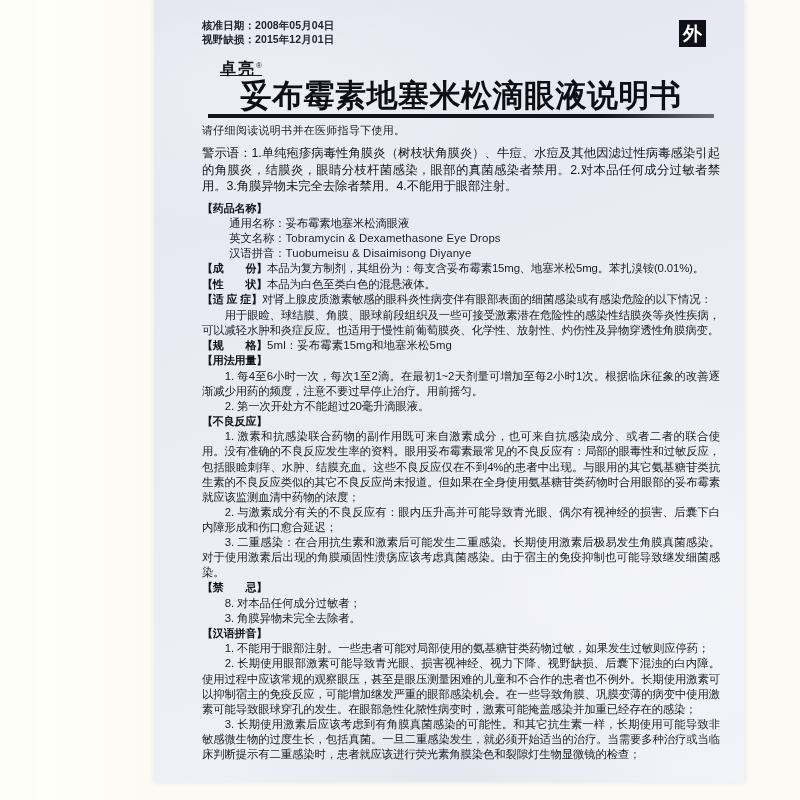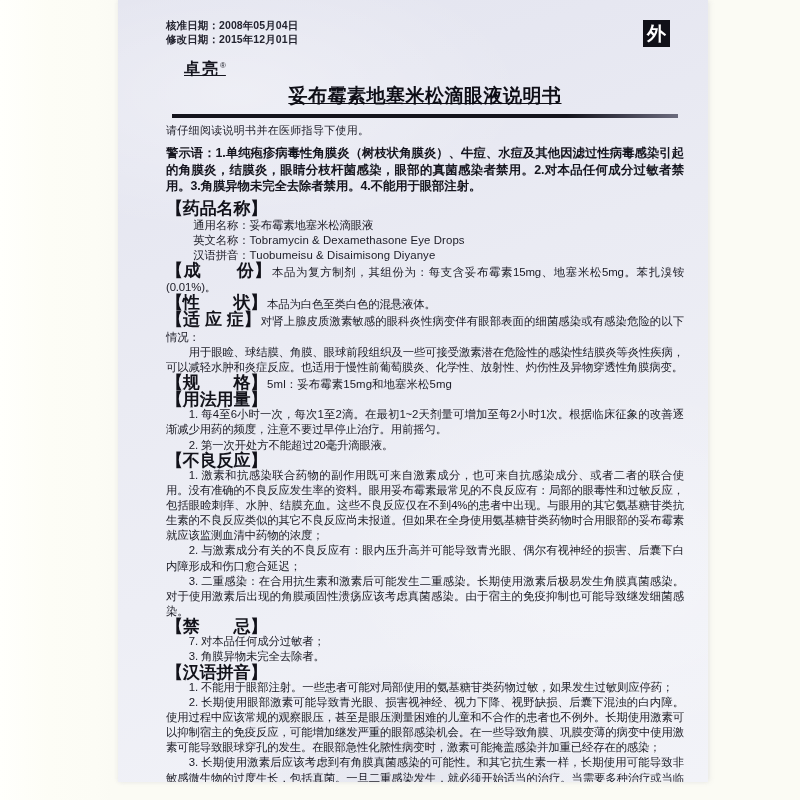--- a/index.html
+++ b/index.html
@@ -15,20 +15,21 @@
     position: relative;
   }
 
   
   #page-root {
     position: absolute;
     inset: 0;
     background:
       linear-gradient(to right, #fffffc 0%, #fdfdf6 6%, #fcfcf5 12%, #fbfbf4 14%),
       #fcfcf6;
+    margin-left: 36px;
   }
 
   
   .leaflet {
     position: absolute;
     left: 118px;
     top: 0px;
     width: 590px;
     height: 782px;
     background:
@@ -98,68 +99,67 @@
     text-decoration: underline;
   }
   .brand .reg {
     font-size: 8px;
     vertical-align: super;
     font-weight: normal;
     letter-spacing: 0;
   }
 
   .doc-title {
-    font-size: 19px;
+    font-size: 31px;
     font-weight: bold;
     text-align: center;
     letter-spacing: 0.5px;
     line-height: 34px;
     margin: -2px 0 0 0;
     color: #0e0e16;
     font-family: "DejaVu Sans", "Liberation Sans", sans-serif;
-    text-decoration: underline;
   }
   .title-rule {
     height: 4px;
     background: linear-gradient(to right, #14141c 0%, #14141c 78%, #3a3a48 88%, #6b6b7d 100%);
     margin: 2px 6px 0 6px;
   }
   .doc-subtitle {
     text-align: left;
     font-size: 11px;
     font-weight: normal;
     margin-top: 5px;
     color: #1b1b26;
     letter-spacing: 0.3px;
   }
 
   
   .warning-block {
     margin-top: 7px;
     font-size: 12.4px;
-    font-weight: bold;
+    font-weight: normal;
     line-height: 16.6px;
     text-align: justify;
     text-justify: inter-character;
     color: #15151e;
     letter-spacing: -0.1px;
   }
 
   
   .body-sections {
     margin-top: 6px;
     font-size: 11.4px;
     line-height: 15.1px;
     color: #1a1a24;
     letter-spacing: -0.15px;
   }
   .sec { margin: 0; }
   .sec-head {
     font-weight: bold;
-    font-size: 17px;
+    font-size: 11px;
     line-height: 15.4px;
     color: #12121a;
     white-space: pre;
   }
   
   .sec-line {
     display: block;
     text-align: justify;
     text-justify: inter-character;
     margin: 0;
@@ -194,21 +194,21 @@
 <body>
 
 <div id="page-root">
   <div class="leaflet">
     <div class="sheet-inner">
 
       
       <div class="header-row">
         <div class="approval-dates">
           <div>核准日期：2008年05月04日</div>
-          <div>修改日期：2015年12月01日</div>
+          <div>视野缺损：2015年12月01日</div>
         </div>
         <div class="ext-badge">外</div>
       </div>
 
       <div class="brand"><span>卓亮</span><span class="reg">®</span></div>
 
       <div class="doc-title">妥布霉素地塞米松滴眼液说明书</div>
       <div class="title-rule"></div>
       <div class="doc-subtitle">请仔细阅读说明书并在医师指导下使用。</div>
 
@@ -243,21 +243,21 @@
 
         <div class="sec">
           <div class="sec-head">【不良反应】</div>
           <div class="sub">1. 激素和抗感染联合药物的副作用既可来自激素成分，也可来自抗感染成分、或者二者的联合使用。没有准确的不良反应发生率的资料。眼用妥布霉素最常见的不良反应有：局部的眼毒性和过敏反应，包括眼睑刺痒、水肿、结膜充血。这些不良反应仅在不到4%的患者中出现。与眼用的其它氨基糖苷类抗生素的不良反应类似的其它不良反应尚未报道。但如果在全身使用氨基糖苷类药物时合用眼部的妥布霉素就应该监测血清中药物的浓度；</div>
           <div class="sub">2. 与激素成分有关的不良反应有：眼内压升高并可能导致青光眼、偶尔有视神经的损害、后囊下白内障形成和伤口愈合延迟；</div>
           <div class="sub">3. 二重感染：在合用抗生素和激素后可能发生二重感染。长期使用激素后极易发生角膜真菌感染。对于使用激素后出现的角膜顽固性溃疡应该考虑真菌感染。由于宿主的免疫抑制也可能导致继发细菌感染。</div>
         </div>
 
         <div class="sec">
           <div class="sec-head">【禁　　忌】</div>
-          <div class="sub">7. 对本品任何成分过敏者；</div>
+          <div class="sub">8. 对本品任何成分过敏者；</div>
           <div class="sub">3. 角膜异物未完全去除者。</div>
         </div>
 
         <div class="sec">
           <div class="sec-head">【汉语拼音】</div>
           <div class="sub">1. 不能用于眼部注射。一些患者可能对局部使用的氨基糖苷类药物过敏，如果发生过敏则应停药；</div>
           <div class="sub">2. 长期使用眼部激素可能导致青光眼、损害视神经、视力下降、视野缺损、后囊下混浊的白内障。使用过程中应该常规的观察眼压，甚至是眼压测量困难的儿童和不合作的患者也不例外。长期使用激素可以抑制宿主的免疫反应，可能增加继发严重的眼部感染机会。在一些导致角膜、巩膜变薄的病变中使用激素可能导致眼球穿孔的发生。在眼部急性化脓性病变时，激素可能掩盖感染并加重已经存在的感染；</div>
           <div class="sub">3. 长期使用激素后应该考虑到有角膜真菌感染的可能性。和其它抗生素一样，长期使用可能导致非敏感微生物的过度生长，包括真菌。一旦二重感染发生，就必须开始适当的治疗。当需要多种治疗或当临床判断提示有二重感染时，患者就应该进行荧光素角膜染色和裂隙灯生物显微镜的检查；</div>
 
         </div>

